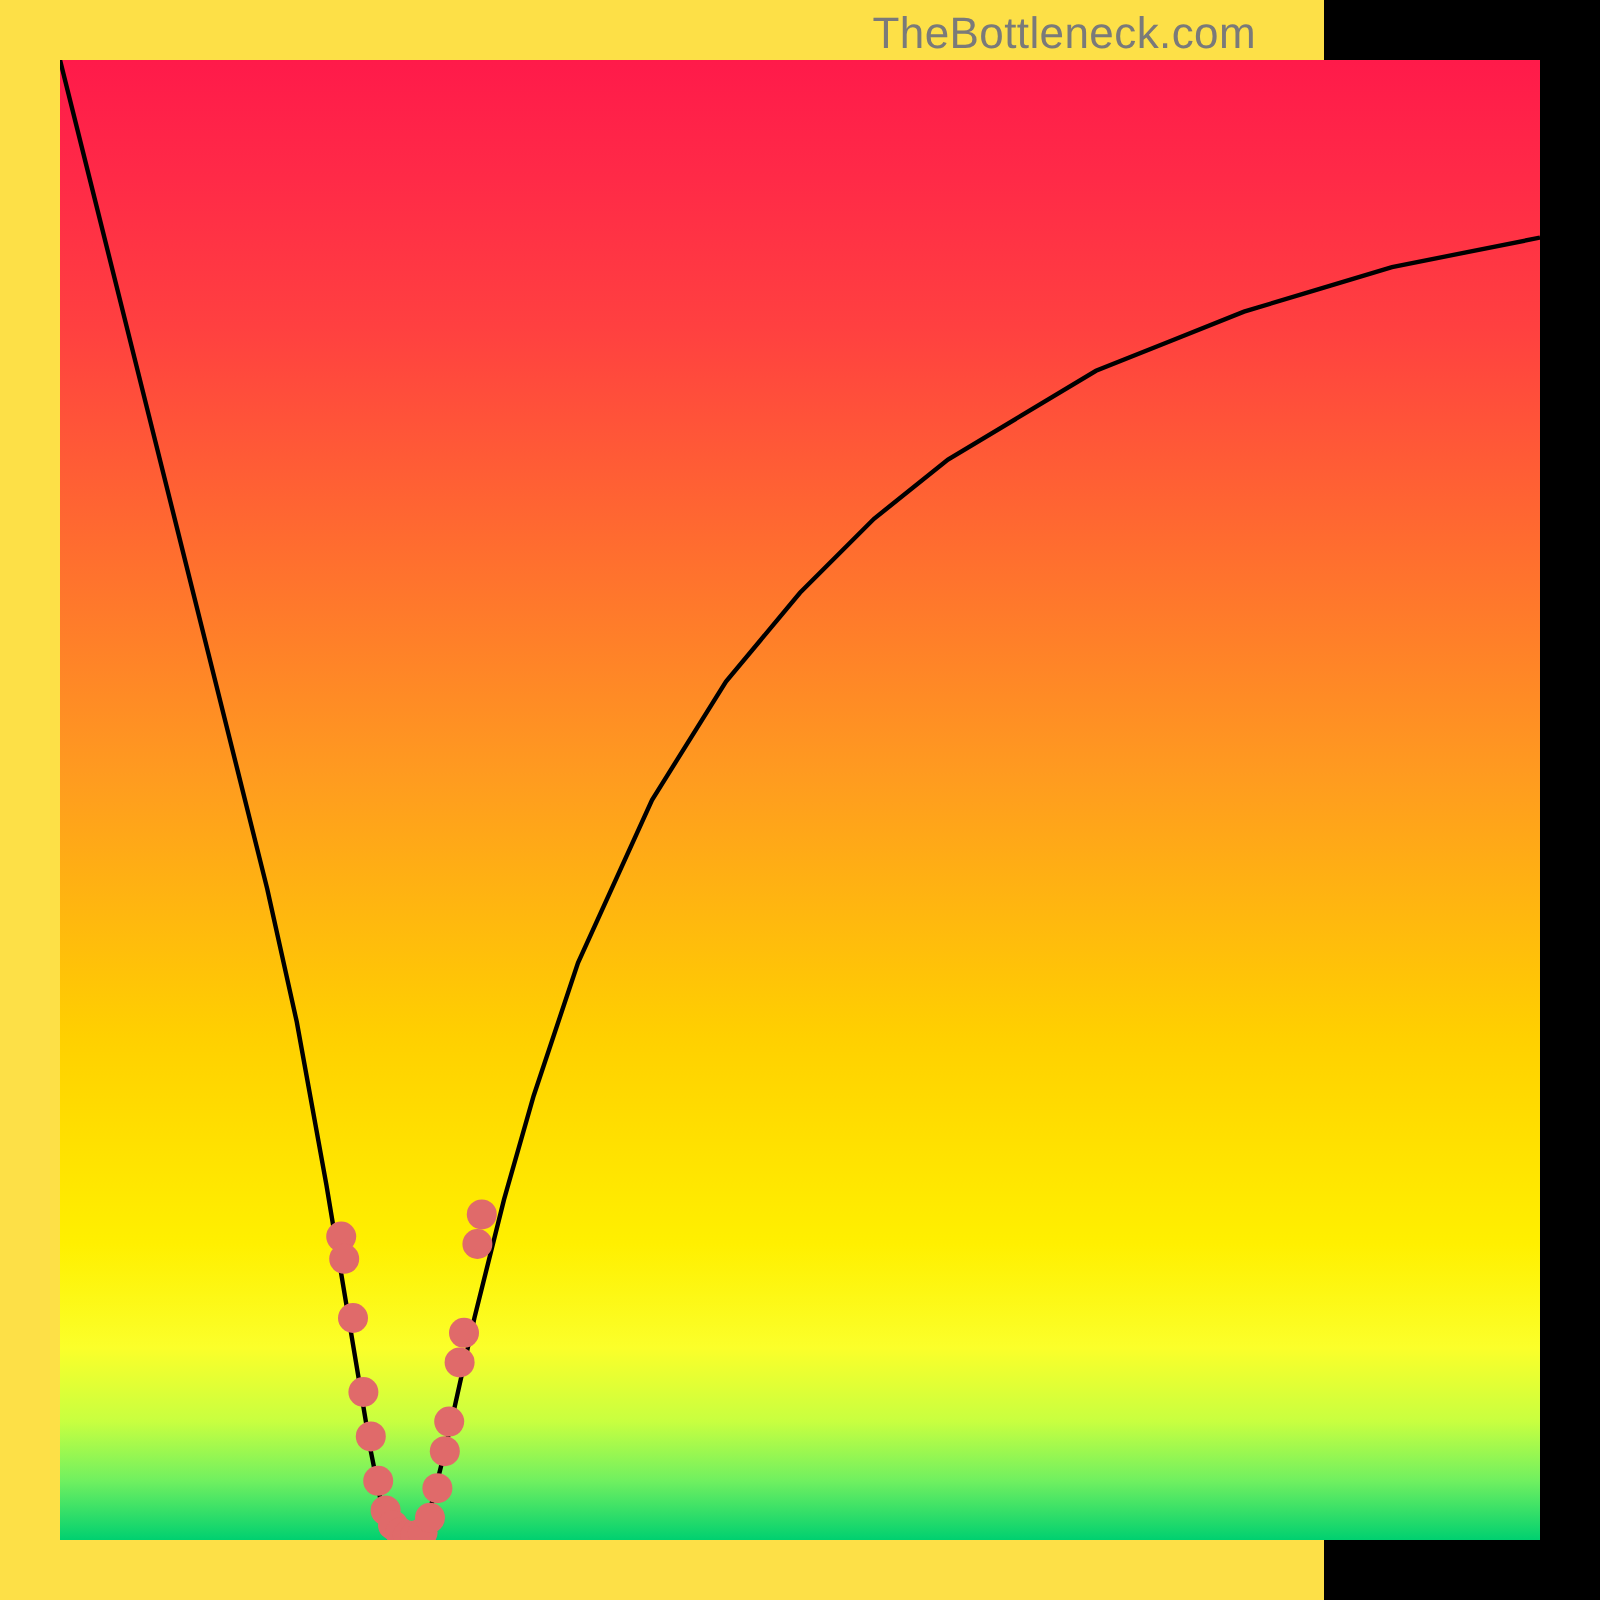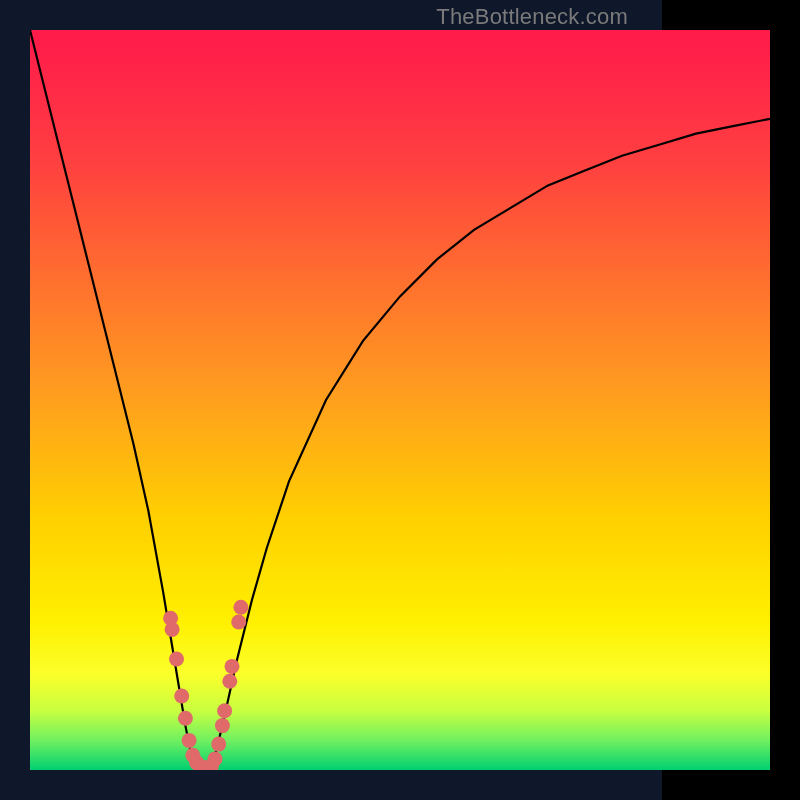--- a/index.html
+++ b/index.html
@@ -8,21 +8,21 @@
     width: 800px;
     height: 800px;
     overflow: hidden;
     background: #000;
     font-family: Arial, Helvetica, sans-serif;
   }
   .frame {
     position: relative;
     width: 662px;
     height: 800px;
-    background: #0f172a;
+    background: #fde047;
   }
   .plot-area {
     position: absolute;
     left: 30px;
     top: 30px;
     width: 740px;
     height: 740px;
     overflow: hidden;
   }
   .gradient-bg {

